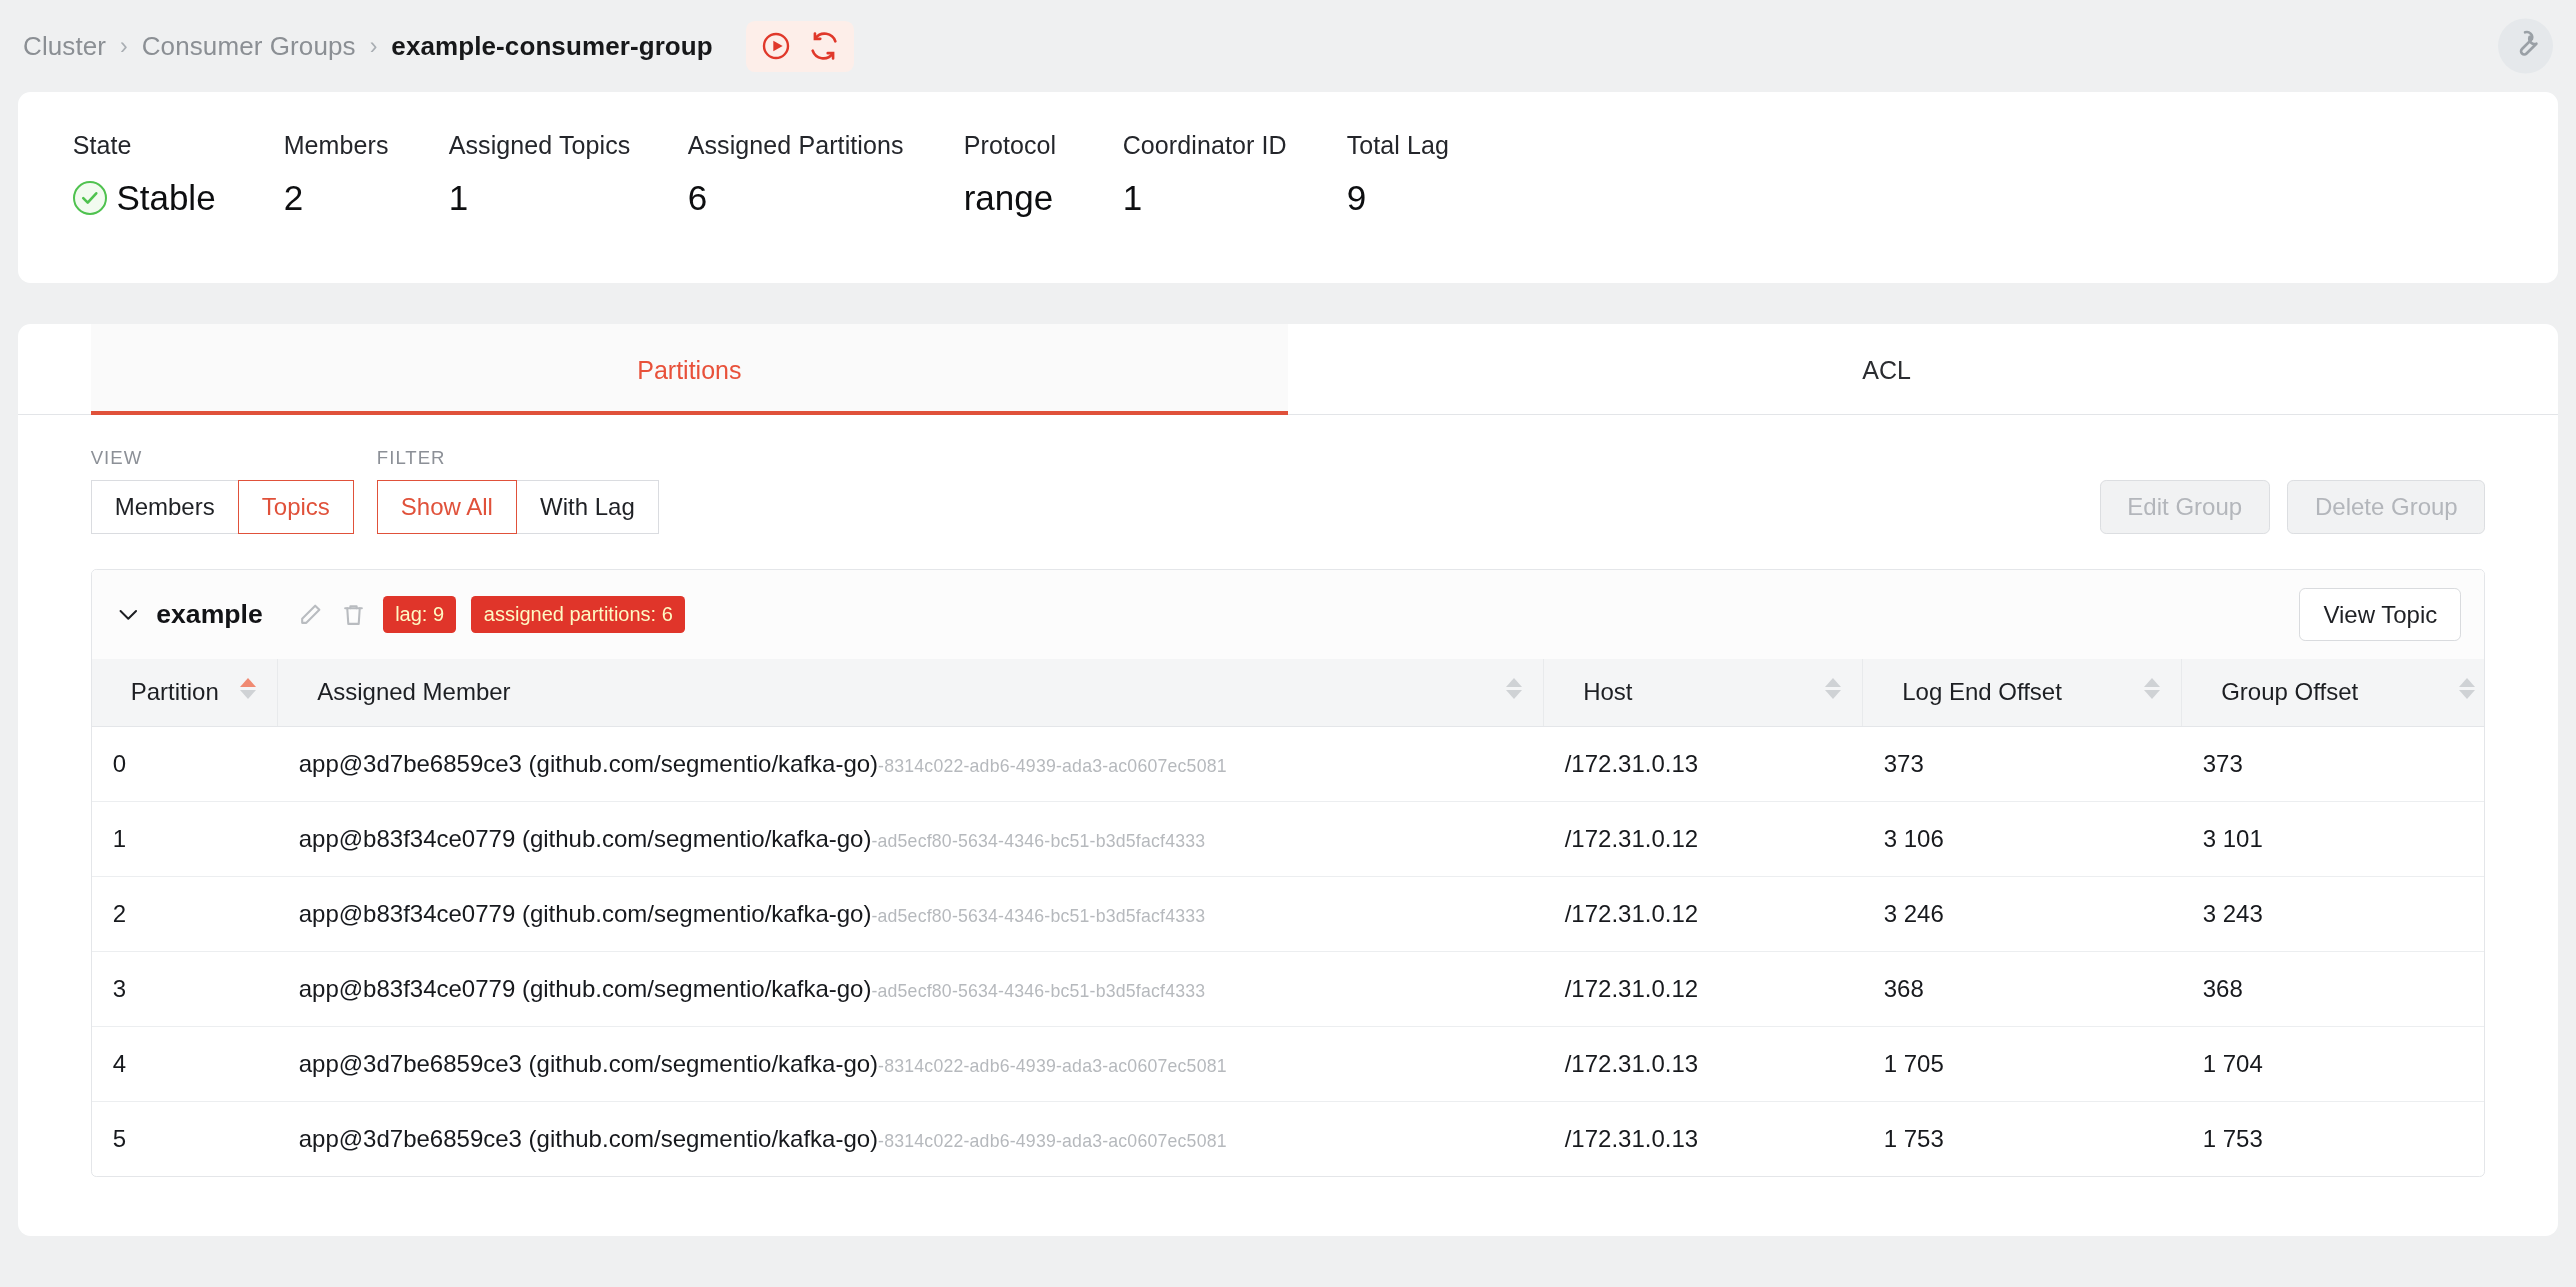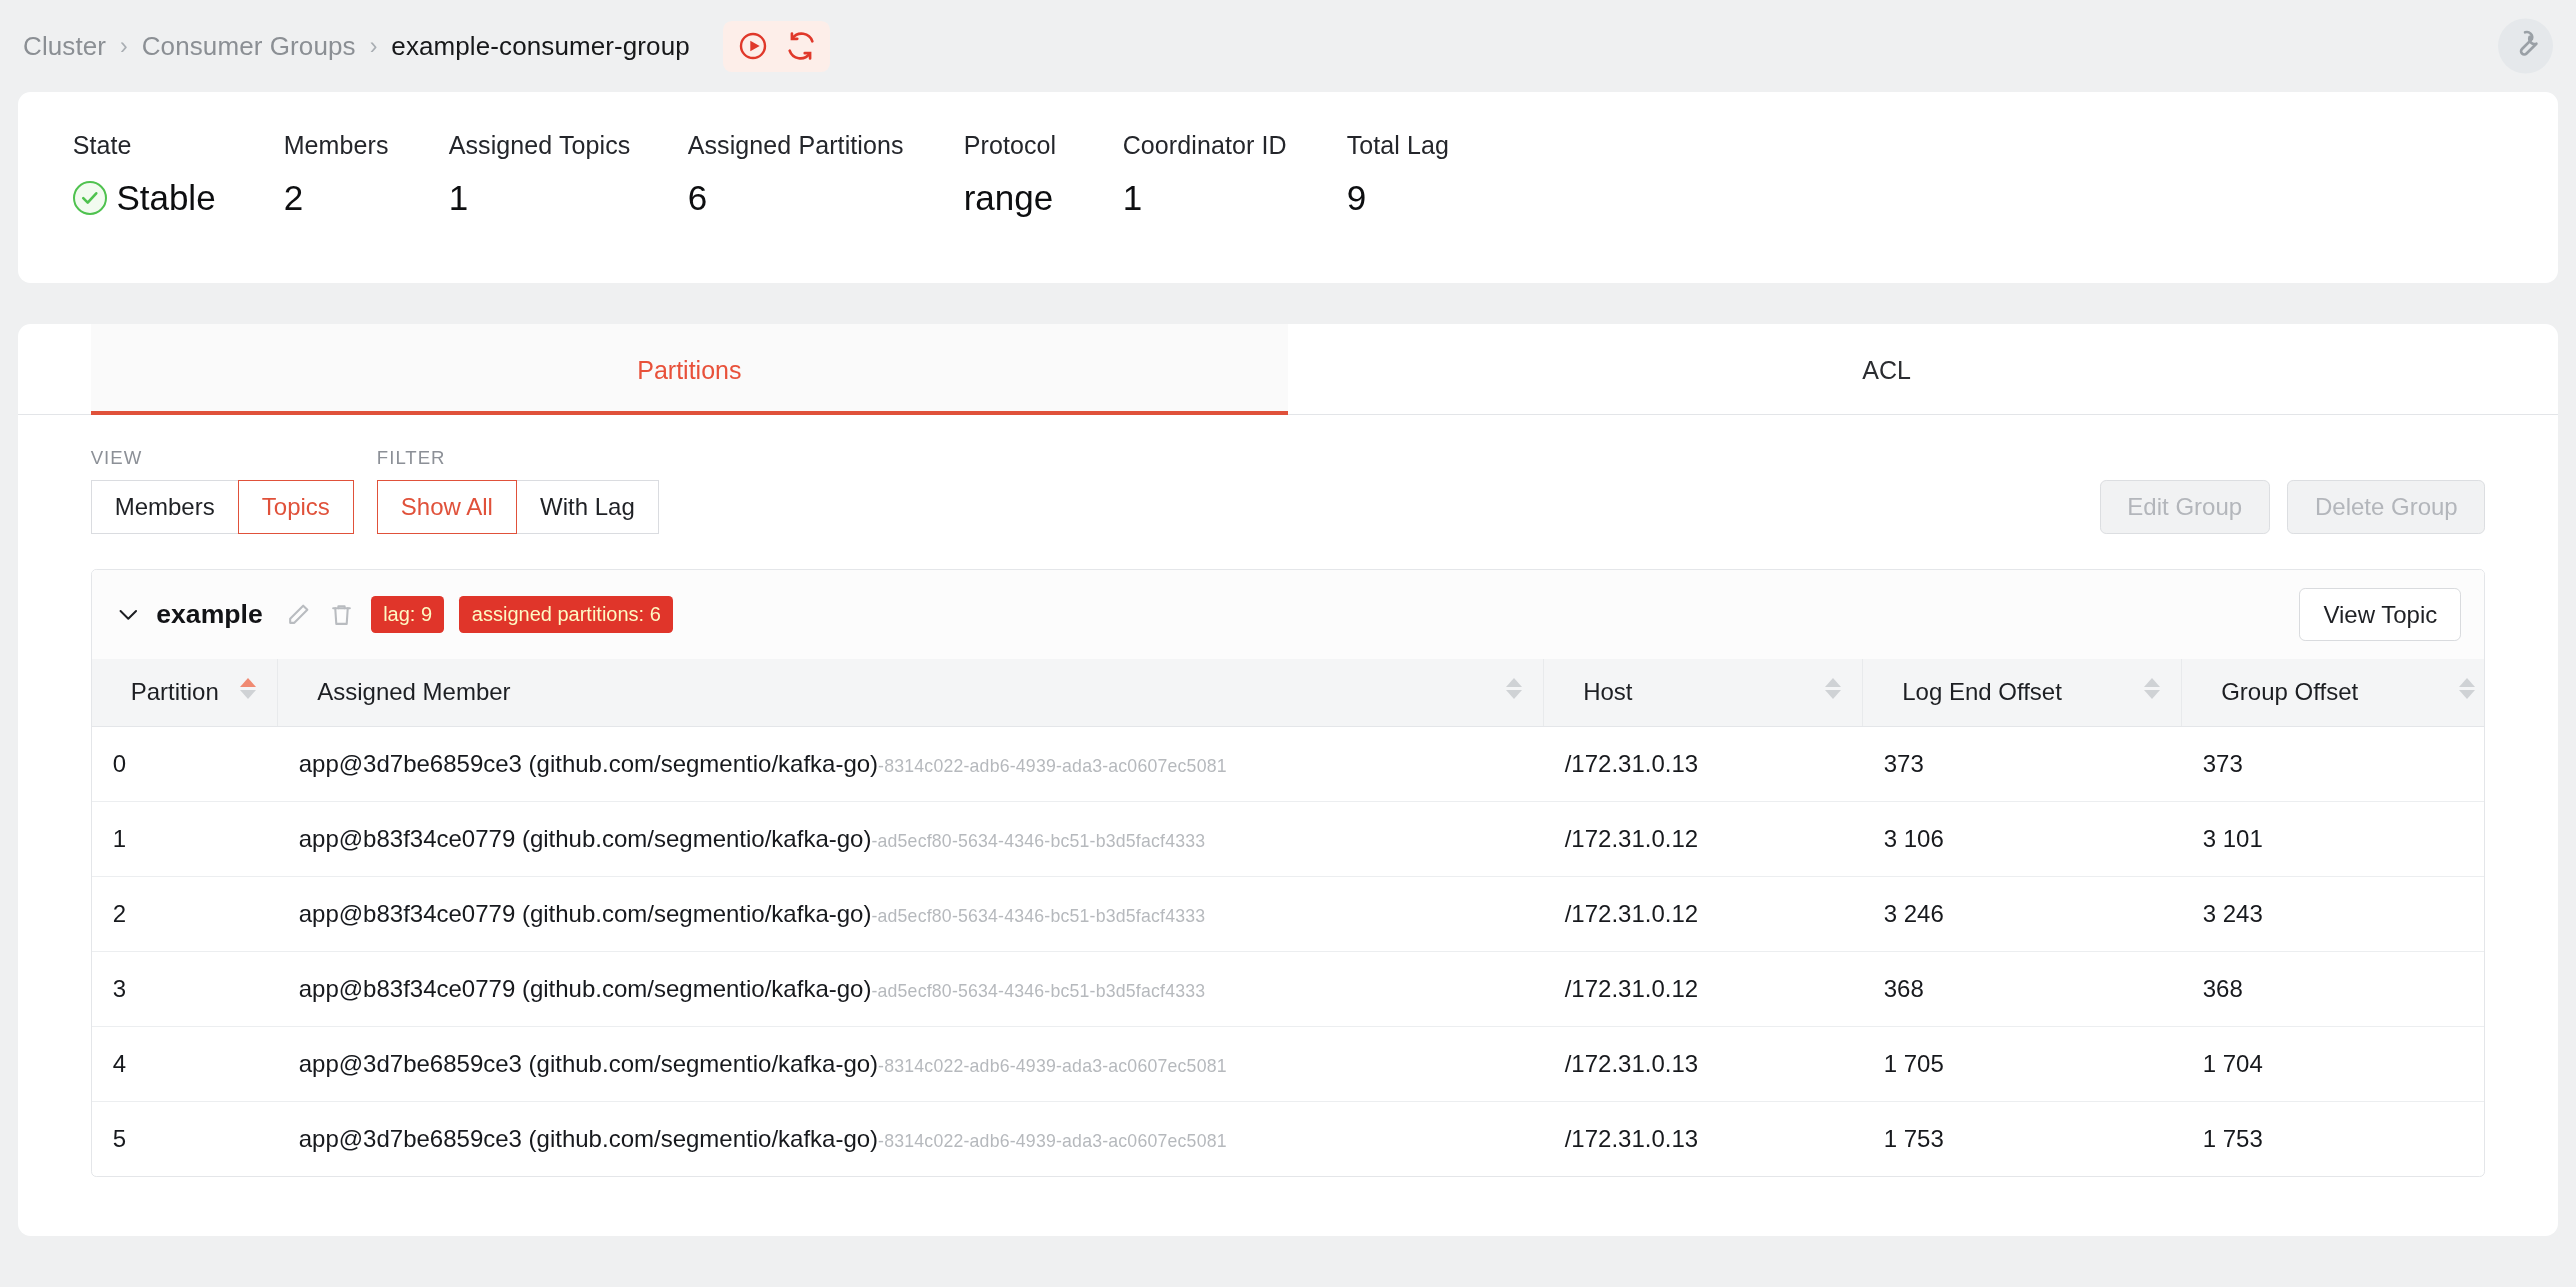--- a/index.html
+++ b/index.html
@@ -19,21 +19,21 @@
     align-items: center;
     padding: 0 23px 0 23px;
     position: relative;
   }
   .crumbs { display: flex; align-items: center; gap: 14px; }
   .crumb {
     font-size: 26px;
     color: #8b8f94;
     letter-spacing: 0.1px;
   }
-  .crumb.current { color: #17181a; font-weight: 400; }
+  .crumb.current { color: #17181a; font-weight: 700; }
   .crumb-sep { color: #a9aeb3; font-size: 23px; line-height: 1; }
   .crumb-actions {
     display: flex; align-items: center; gap: 12.4px;
     margin-left: 19.5px;
     background: #fdeee9;
     border-radius: 8.9px;
     padding: 8px 12.4px;
   }
   .icon-btn-round {
     width: 35px; height: 35px;
@@ -169,21 +169,21 @@
     padding: 17.7px 23px;
     gap: 15px;
     background: #fcfcfc;
   }
   .chevron {
     cursor: pointer; width: 26.6px; height: 26.6px;
     display: flex; align-items: center; justify-content: center;
   }
   .topic-name {
     font-size: 26.6px; font-weight: 700; color: #121316;
-    margin-right: 7px;
+    margin-right: 19px;
   }
   .mini-icon { cursor: pointer; width: 28px; height: 28px; display:flex; align-items:center; justify-content:center;}
   .badge {
     background: #e0352a;
     color: #fef9c3;
     font-size: 20px;
     padding: 7px 12.4px;
     border-radius: 4.4px;
     white-space: nowrap;
   }

